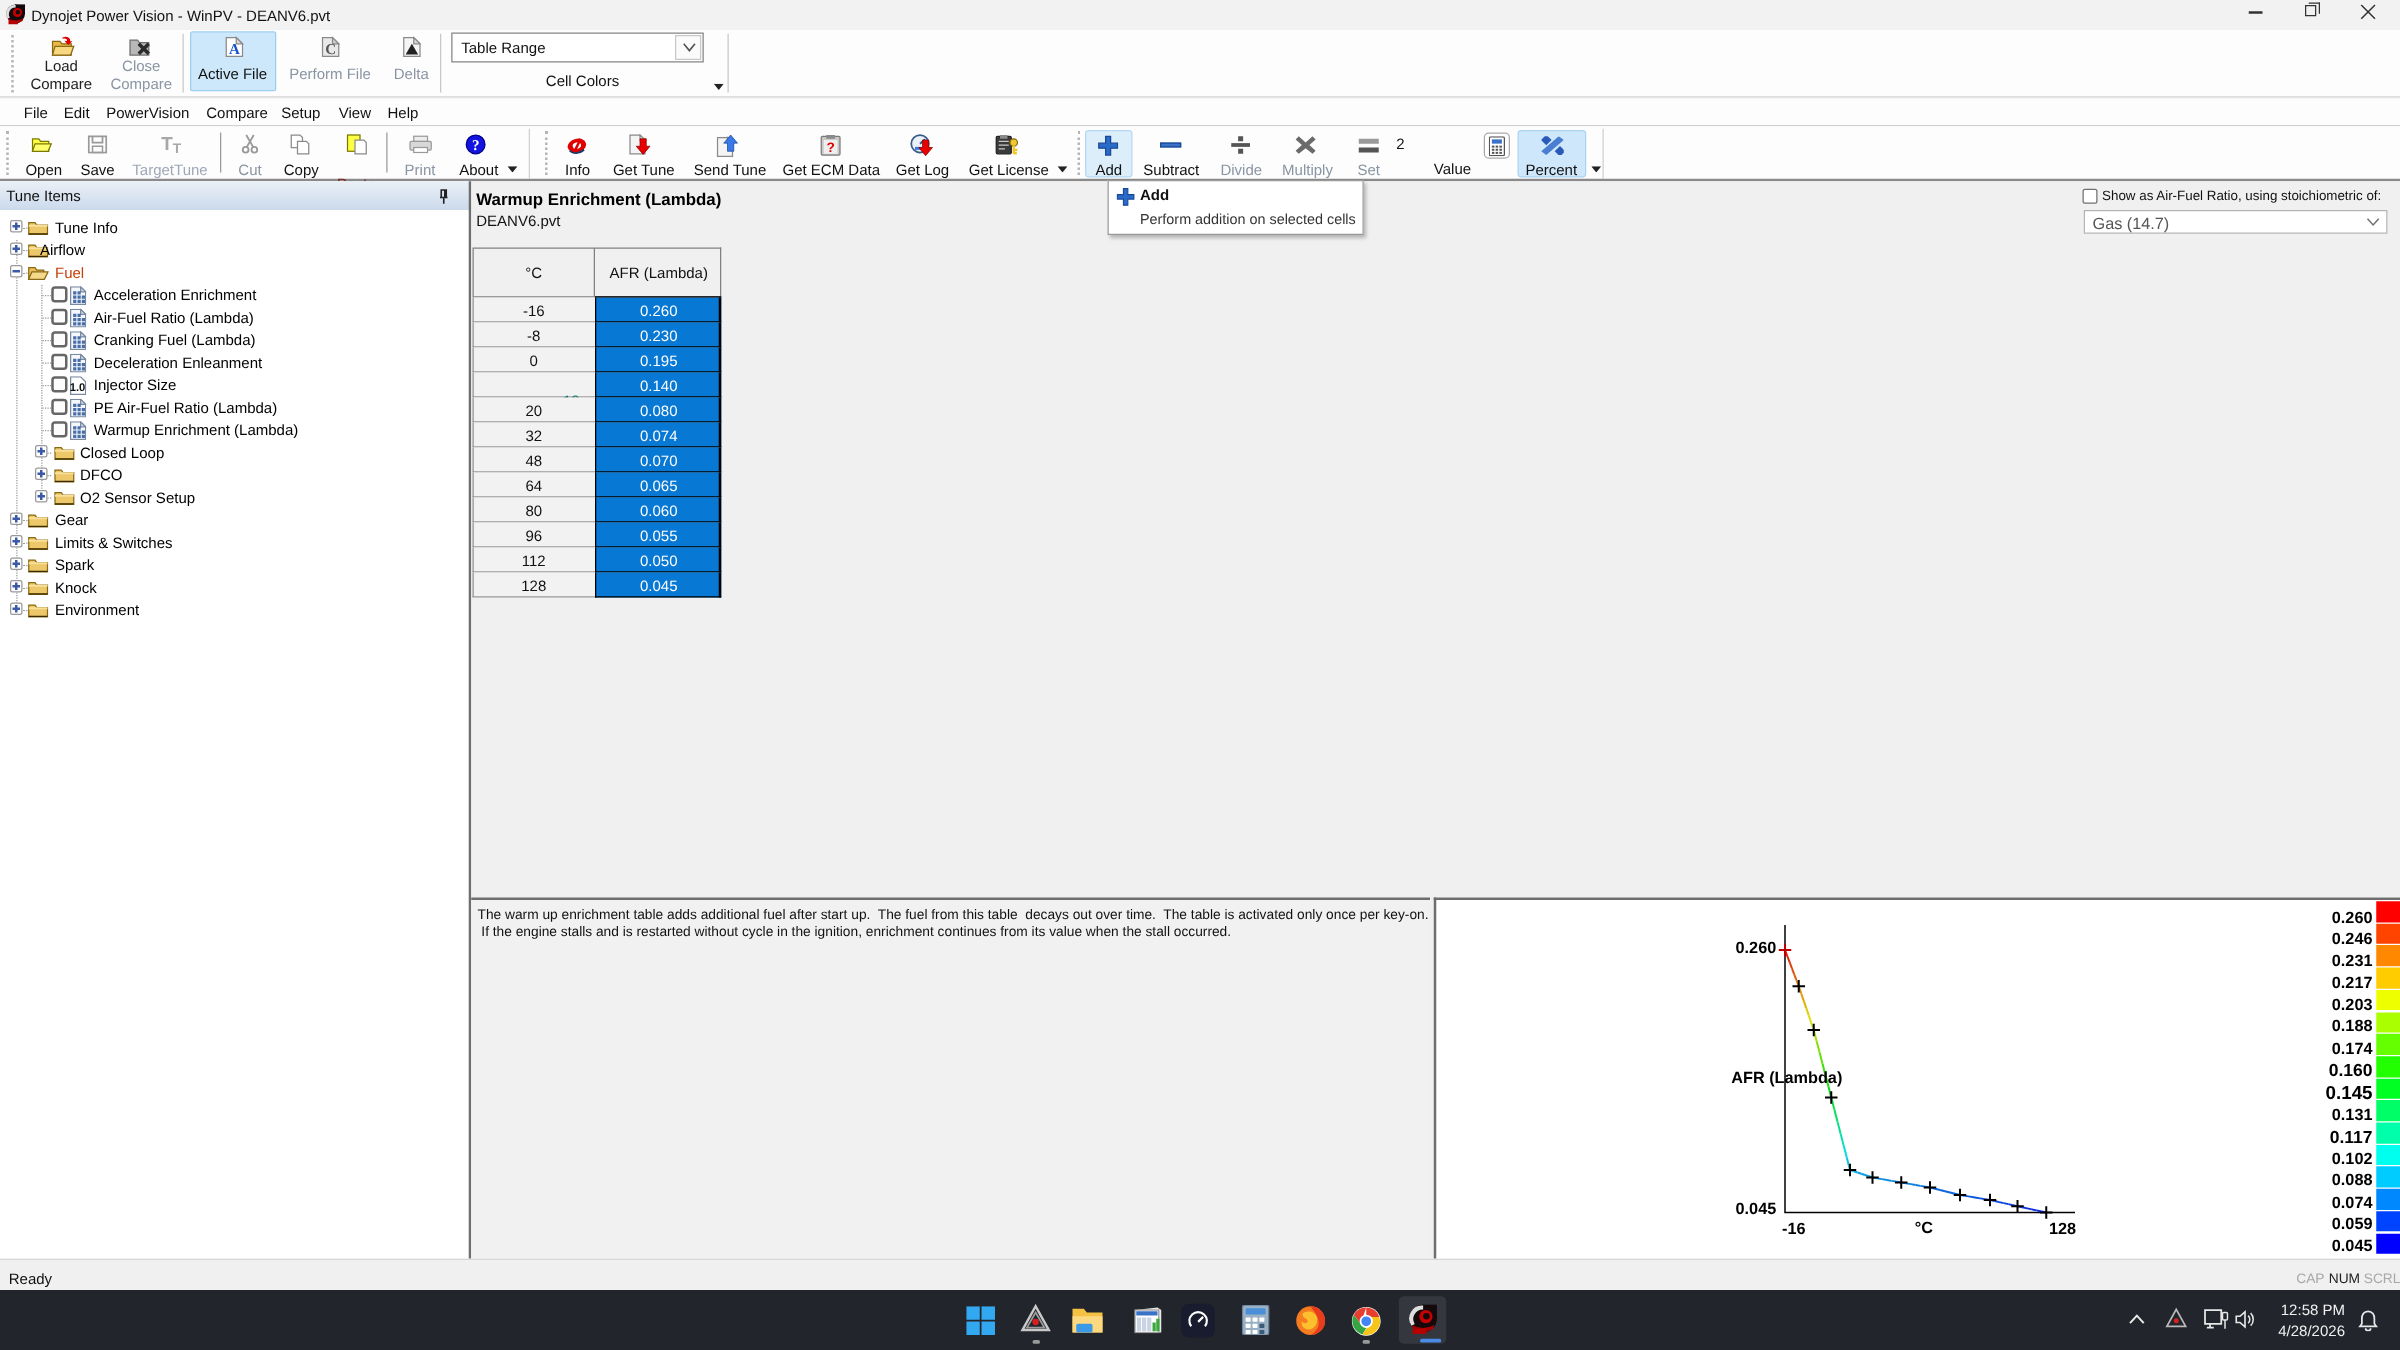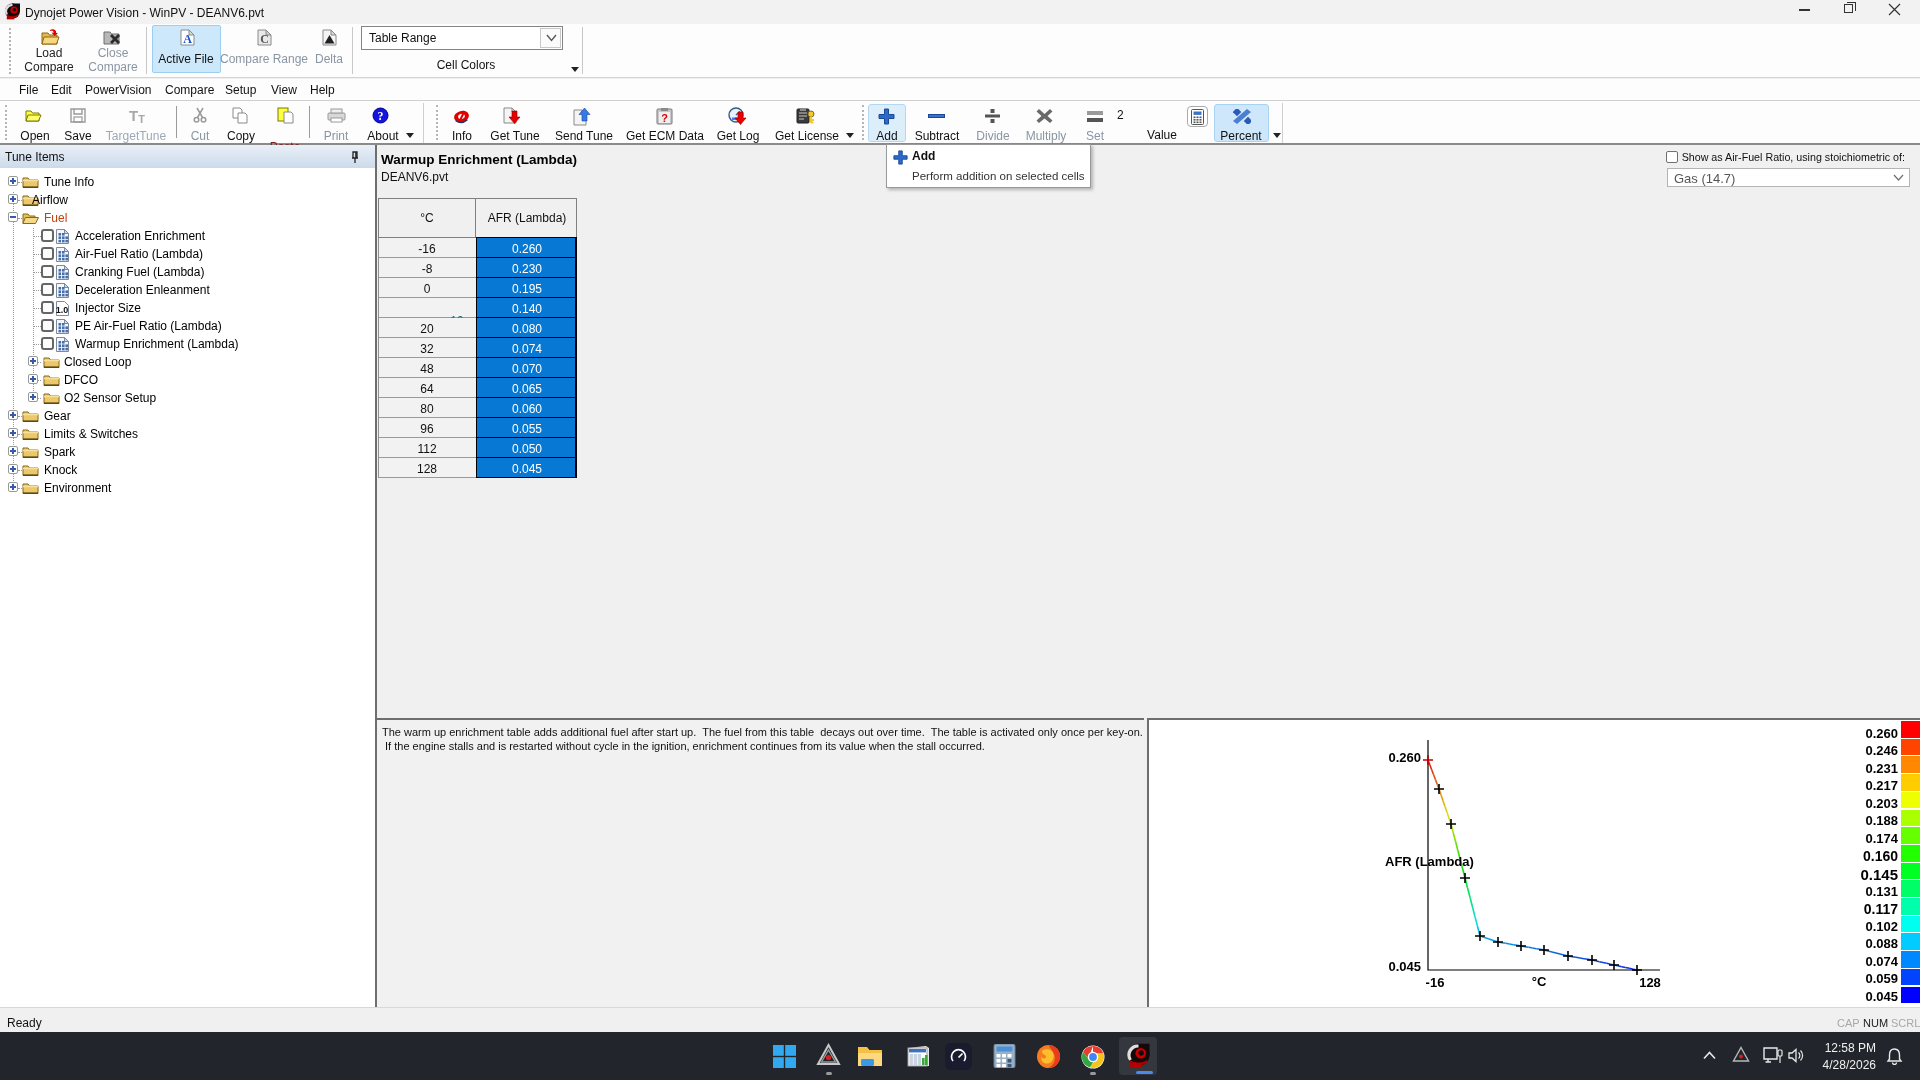--- a/index.html
+++ b/index.html
@@ -68,21 +68,21 @@
 </div>
 <div class="lbl" style="left:186px;top:52px;color:#111;">Active File</div>
 
 <div class="abs" style="left:257px;top:29px;">
 <svg width="16" height="17" viewBox="0 0 16 17">
 <path d="M1 1 L9 1 L14 6 L14 16 L1 16 Z" fill="#e9e9e9" stroke="#8a8a8a" stroke-width="1"></path>
 <path d="M9 1 L9 6 L14 6 Z" fill="#cfcfcf" stroke="#8a8a8a" stroke-width="1"></path>
 <text x="7.5" y="14" font-family="Liberation Serif" font-size="12" font-weight="bold" fill="#555" text-anchor="middle">C</text>
 </svg>
 </div>
-<div class="lbl gray" style="left:264px;top:52px;">Compare Range</div>
+<div class="lbl gray" style="left:264px;top:52px;">Perform File</div>
 
 <div class="abs" style="left:322px;top:29px;">
 <svg width="16" height="17" viewBox="0 0 16 17">
 <path d="M1 1 L9 1 L14 6 L14 16 L1 16 Z" fill="#f5f5f5" stroke="#8a8a8a" stroke-width="1"></path>
 <path d="M9 1 L9 6 L14 6 Z" fill="#d8d8d8" stroke="#8a8a8a" stroke-width="1"></path>
 <path d="M7.5 6 L12.5 14.5 L2.5 14.5 Z" fill="#222"></path>
 </svg>
 </div>
 <div class="lbl gray" style="left:329px;top:52px;">Delta</div>
 <div class="vsep" style="left:146px;top:27px;height:47px;"></div>

